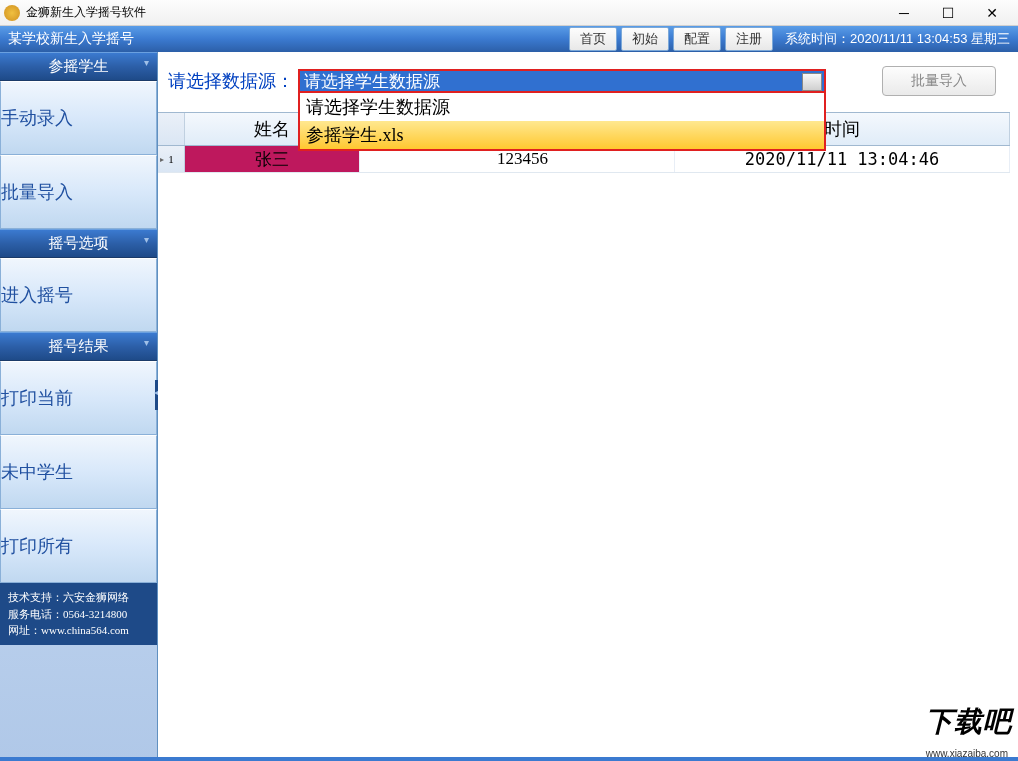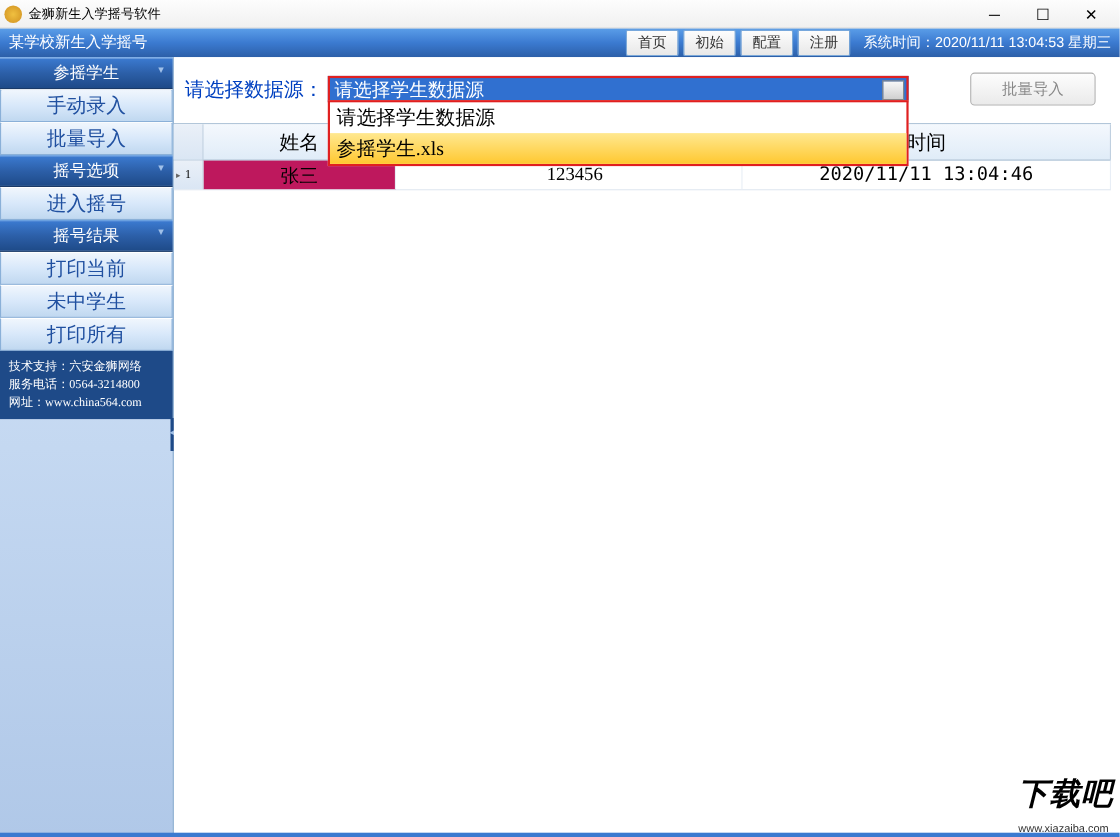--- a/index.html
+++ b/index.html
@@ -15,21 +15,21 @@
     .app-title { font-size: 14px; flex: 1; }
     .header-btns { display: flex; gap: 4px; margin-right: 12px; }
     .header-btn { background: linear-gradient(#fdfdfd, #e8e8e8); color: #333; border: 1px solid #7ba8d8; padding: 2px 10px; font-size: 13px; cursor: pointer; border-radius: 2px; }
     .sys-time { font-size: 13px; white-space: nowrap; }
     
     .main-area { display: flex; height: calc(100% - 52px); }
     
     .sidebar { width: 158px; background: linear-gradient(#d8e8fa, #b0c8e8); border-right: 1px solid #6090c0; display: flex; flex-direction: column; }
     .side-header { background: linear-gradient(#3b7ad0, #2c5fa8, #1e4a88); color: #fff; font-size: 15px; font-weight: normal; text-align: center; padding: 4px 0; position: relative; border-top: 1px solid #6aa0e0; border-bottom: 1px solid #1a3a68; }
     .side-header::after { content: "▾"; position: absolute; right: 8px; font-size: 10px; color: #a0c0e8; }
-    .side-btn { background: linear-gradient(#f0f6fd, #d8e8fa, #c0d8f0); border: 1px solid #8ab0d8; border-top: 1px solid #fff; color: #2050a0; font-size: 18px; padding: 2px 0; text-align: center; cursor: pointer; }
+    .side-btn { background: linear-gradient(#f0f6fd, #d8e8fa, #c0d8f0); border: 1px solid #8ab0d8; border-top: 1px solid #fff; color: #2050a0; font-size: 18px; padding: 24px 0; cursor: pointer; }
     .side-info { background: #1e4a88; color: #fff; font-size: 11px; padding: 6px 8px; line-height: 1.5; font-family: SimSun, serif; }
     .splitter-handle { position: absolute; left: 155px; top: 380px; width: 6px; height: 30px; background: #1e4a88; cursor: ew-resize; }
     .splitter-handle::before { content: "◂"; color: #a0c0e8; font-size: 8px; position: absolute; left: -1px; top: 8px; }
     
     .content { flex: 1; background: #fff; position: relative; }
     
     .datasource-row { padding: 14px 10px 10px 10px; display: flex; align-items: center; gap: 4px; }
     .ds-label { color: #0040c0; font-size: 18px; font-family: SimSun, serif; }
     .ds-select-wrap { position: relative; flex: 0 0 528px; border-radius: 11px; }
     .ds-select { width: 528px; height: 24px; border: 2px solid #e02020; background: #3070d0; color: #fff; font-size: 17px; font-family: SimSun, serif; padding: 0 4px; position: relative; display: flex; align-items: center; }

